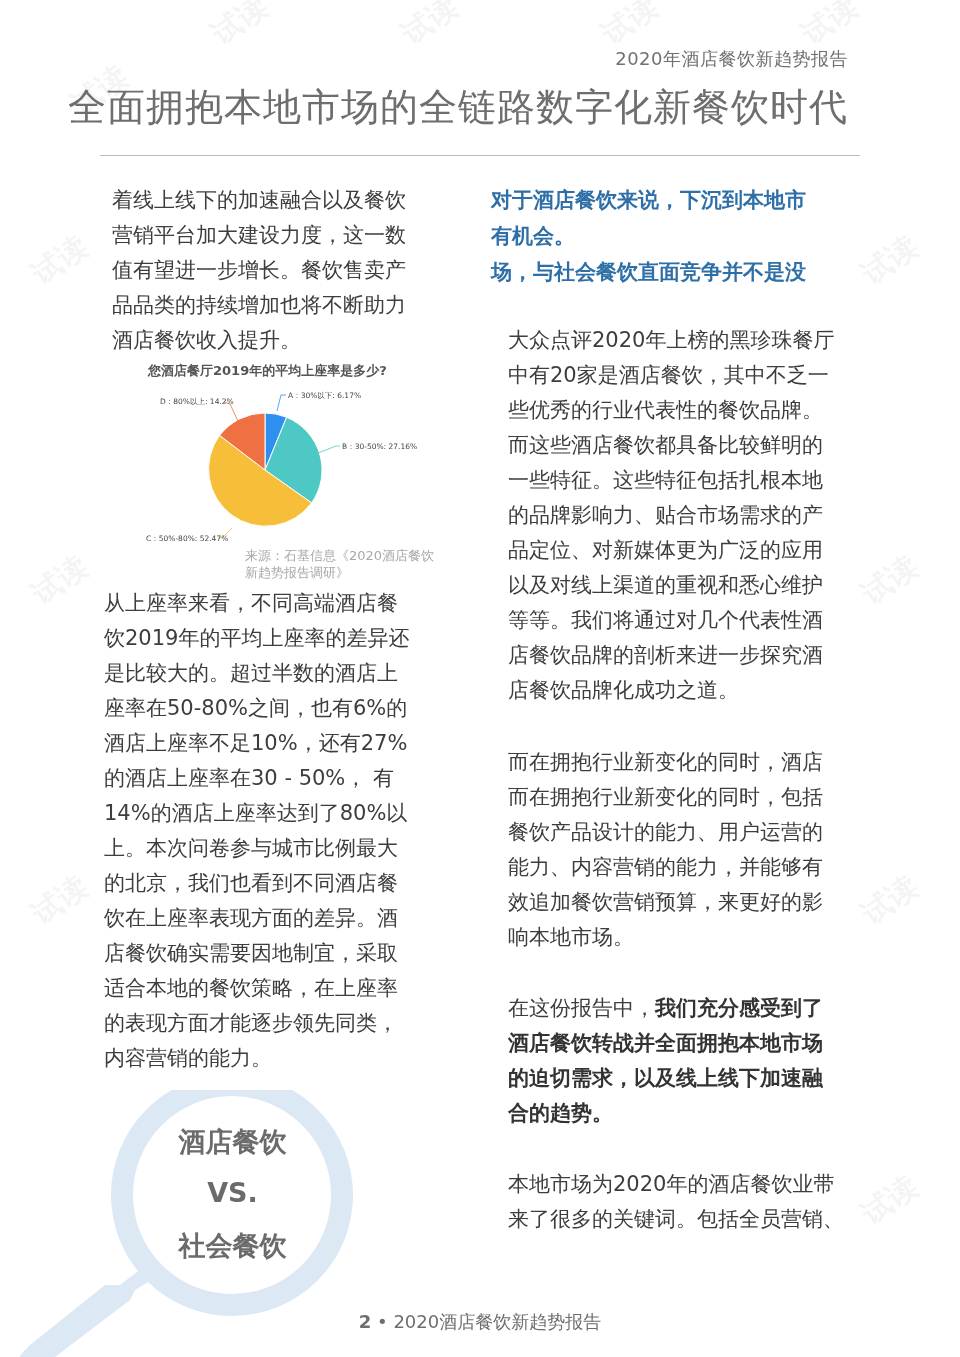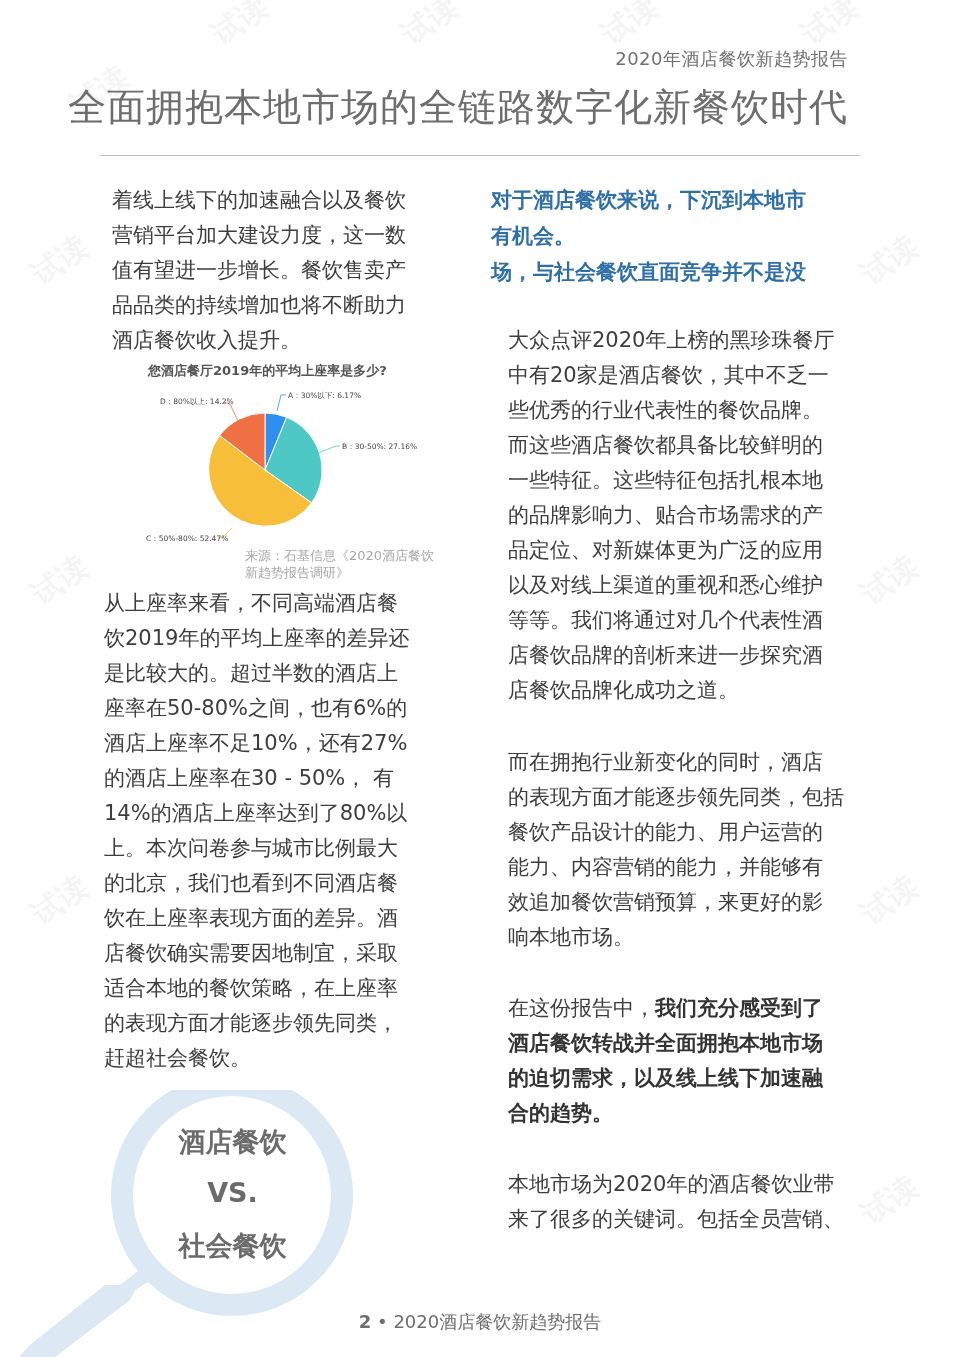--- a/index.html
+++ b/index.html
@@ -119,21 +119,21 @@
   <div>座率在50-80%之间，也有6%的</div>
   <div>酒店上座率不足10%，还有27%</div>
   <div>的酒店上座率在30 - 50%， 有</div>
   <div>14%的酒店上座率达到了80%以</div>
   <div>上。本次问卷参与城市比例最大</div>
   <div>的北京，我们也看到不同酒店餐</div>
   <div>饮在上座率表现方面的差异。酒</div>
   <div>店餐饮确实需要因地制宜，采取</div>
   <div>适合本地的餐饮策略，在上座率</div>
   <div>的表现方面才能逐步领先同类，</div>
-  <div>赶超社会餐饮。</div>
+  <div>内容营销的能力。</div>
 </div>
 
 <svg class="magnifier" viewBox="0 0 420 267">
   <circle cx="232" cy="105" r="110" fill="none" stroke="#dce8f4" stroke-width="22"></circle>
   <path d="M150,172 L120,195 L105,195 L30,255 Q10,275 25,267 L55,267 L130,210 L135,200 L160,185 Z" fill="#dce8f4"></path>
 </svg>
 <div class="vs-text" style="top:1124px">酒店餐饮</div>
 <div class="vs-text" style="top:1177px">VS.</div>
 <div class="vs-text" style="top:1228px">社会餐饮</div>
 
@@ -152,21 +152,21 @@
   <div>的品牌影响力、贴合市场需求的产</div>
   <div>品定位、对新媒体更为广泛的应用</div>
   <div>以及对线上渠道的重视和悉心维护</div>
   <div>等等。我们将通过对几个代表性酒</div>
   <div>店餐饮品牌的剖析来进一步探究酒</div>
   <div>店餐饮品牌化成功之道。</div>
 </div>
 
 <div class="body-text col-right" style="top:745px">
   <div>而在拥抱行业新变化的同时，酒店</div>
-  <div>的表现方面才能逐步领先同类，包括</div>
+  <div>而在拥抱行业新变化的同时，包括</div>
   <div>餐饮产品设计的能力、用户运营的</div>
   <div>能力、内容营销的能力，并能够有</div>
   <div>效追加餐饮营销预算，来更好的影</div>
   <div>响本地市场。</div>
 </div>
 
 <div class="body-text col-right" style="top:991px">
   <div><span>在这份报告中，</span><span class="strong">我们充分感受到了</span></div>
   <div class="strong">酒店餐饮转战并全面拥抱本地市场</div>
   <div class="strong">的迫切需求，以及线上线下加速融</div>

